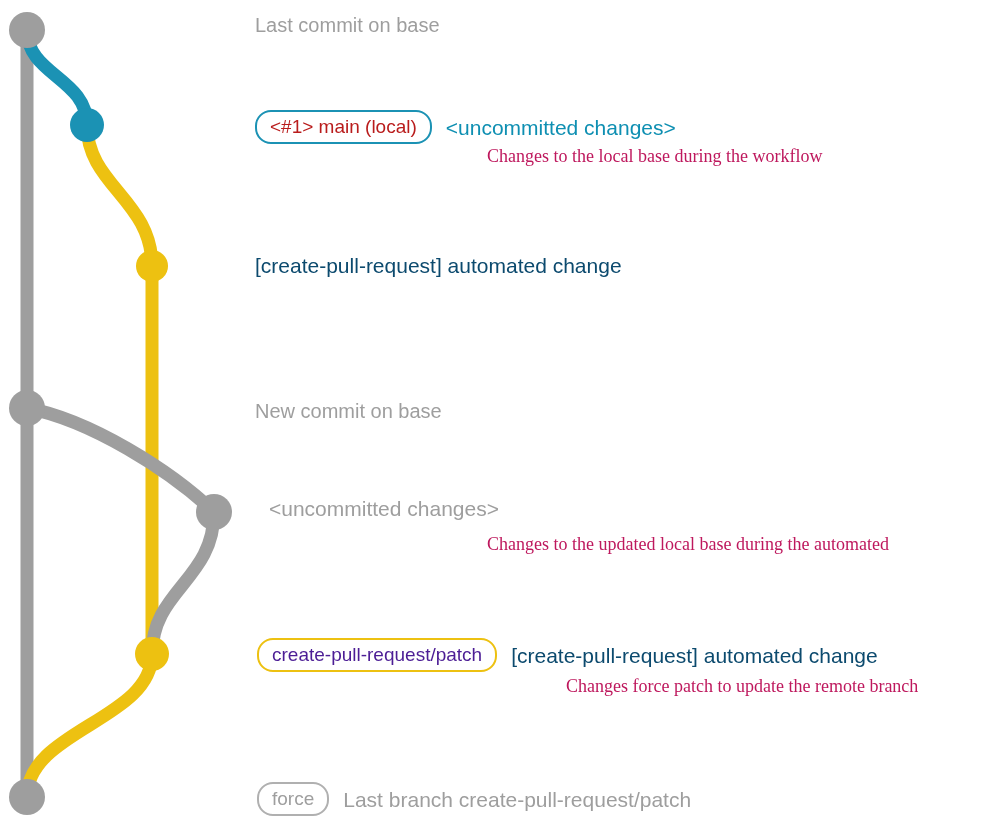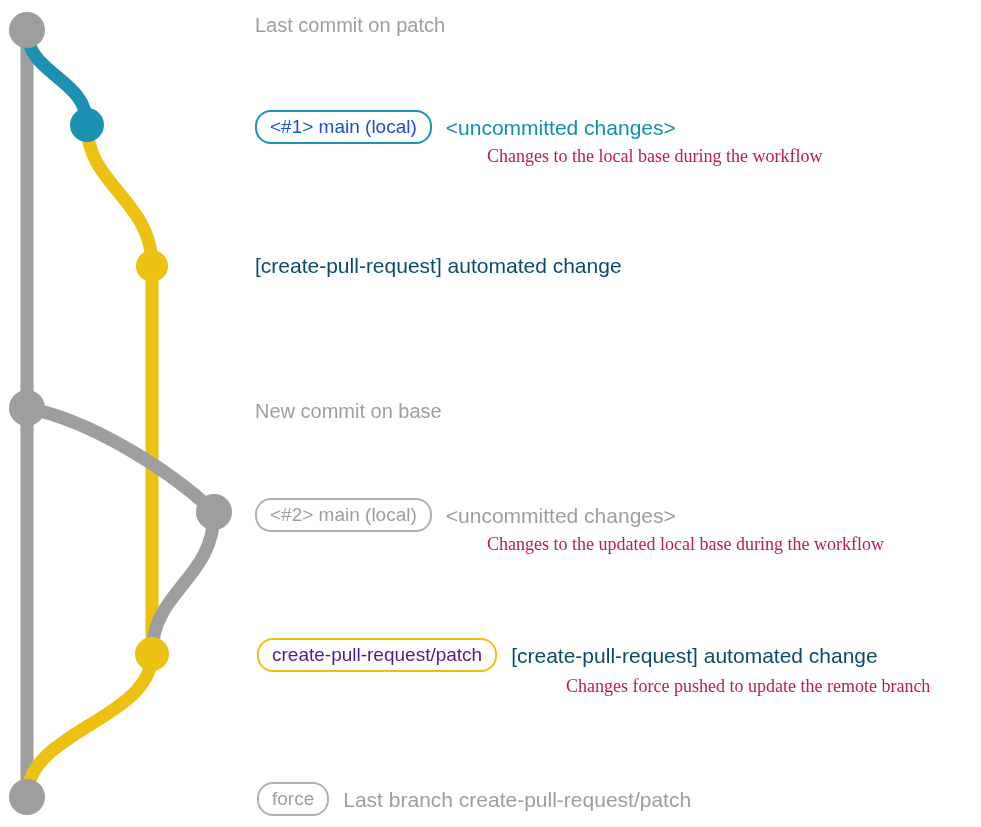--- a/index.html
+++ b/index.html
@@ -41,21 +41,21 @@
     border-radius: 16px;
     padding: 5px 13px 6px 13px;
     font-size: 19px;
     line-height: 1;
     color: #9e9e9e;
     background: #ffffff;
     font-family: "Liberation Sans", sans-serif;
   }
   .badge.blue {
     border-color: #1b92b4;
-    color: #1d4ed8;
+    color: #b91c1c;
   }
   .badge.yellow {
     border-color: #edc111;
     color: #4c1d95;
   }
   .badge.gray {
     border-color: #b0b0b0;
     color: #9e9e9e;
   }
   .subject {
@@ -107,44 +107,43 @@
   <circle cx="87" cy="125" r="17" fill="#1b92b4"></circle>
   <circle cx="152" cy="266" r="16" fill="#edc111"></circle>
   <circle cx="27" cy="408" r="18" fill="#9e9e9e"></circle>
   <circle cx="214" cy="512" r="18" fill="#9e9e9e"></circle>
   <circle cx="152" cy="654" r="17" fill="#edc111"></circle>
   <circle cx="27" cy="797" r="18" fill="#9e9e9e"></circle>
 </svg>
 
 <div class="overlay">
 
-  <div class="heading" style="left:255px; top:14px;">Last commit on patch</div>
+  <div class="heading" style="left:255px; top:14px;">Last commit on base</div>
 
   <div class="row" style="left:255px; top:110px;">
     <span class="badge blue">&lt;#1&gt; main (local)</span>
     <span class="subject blue">&lt;uncommitted changes&gt;</span>
   </div>
   <div class="note" style="left:487px; top:146px;">Changes to the local base during the workflow</div>
 
   <div class="row" style="left:255px; top:255px;">
     <span class="subject yellow nobadge">[create-pull-request] automated change</span>
   </div>
 
   <div class="heading" style="left:255px; top:400px;text-align:center;">New commit on base</div>
 
   <div class="row" style="left:255px; top:498px;">
-    <span class="badge gray">&lt;#2&gt; main (local)</span>
     <span class="subject gray">&lt;uncommitted changes&gt;</span>
   </div>
-  <div class="note" style="left:487px; top:534px;">Changes to the updated local base during the workflow</div>
+  <div class="note" style="left:487px; top:534px;">Changes to the updated local base during the automated</div>
 
   <div class="row" style="left:257px; top:638px;">
     <span class="badge yellow">create-pull-request/patch</span>
     <span class="subject yellow">[create-pull-request] automated change</span>
   </div>
-  <div class="note" style="left:566px; top:676px;">Changes force pushed to update the remote branch</div>
+  <div class="note" style="left:566px; top:676px;">Changes force patch to update the remote branch</div>
 
   <div class="row" style="left:257px; top:782px;">
     <span class="badge gray">force</span>
     <span class="subject gray">Last branch create-pull-request/patch</span>
   </div>
 
 </div>
 
 </body></html>

